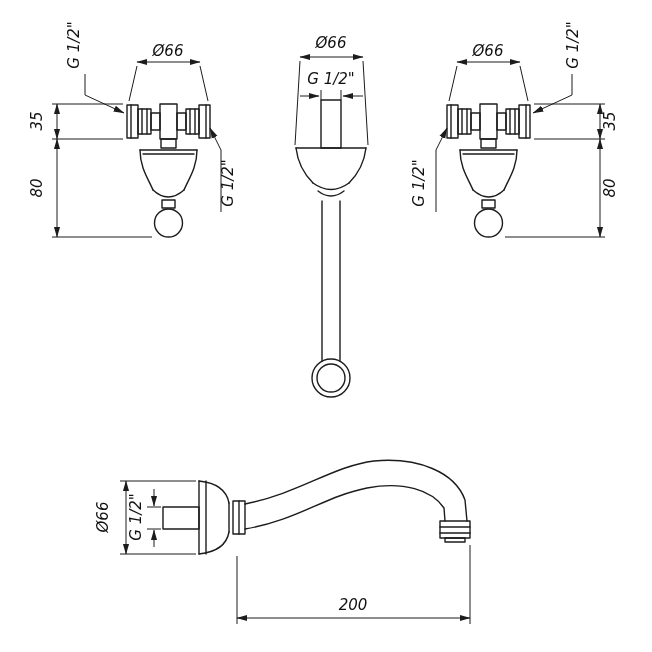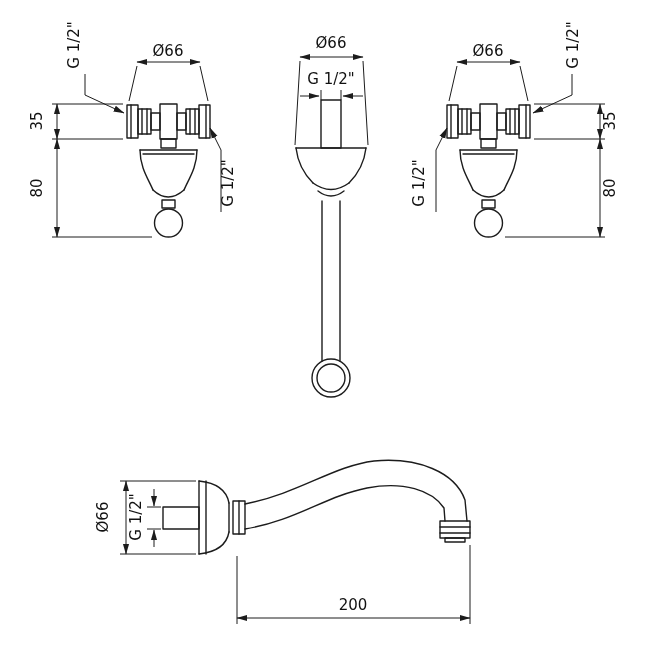--- a/index.html
+++ b/index.html
@@ -1,16 +1,16 @@
 <!DOCTYPE html>
 <html><head>
 <meta charset="utf-8">
 <style>
   html,body{margin:0;padding:0;background:#ffffff;}
-  .canvas{position:relative;width:652px;height:652px;background:#ffffff;overflow:hidden;}
+  .canvas{position:relative;width:652px;height:652px;background:#ffffff;overflow:hidden;font-style:italic;}
   svg{display:block;}
   .obj{fill:none;stroke:#1c1c1c;stroke-width:1.4;stroke-linejoin:round;stroke-linecap:round;}
   .dim{fill:none;stroke:#1c1c1c;stroke-width:1;}
   .lbl{font-family:"DejaVu Sans",sans-serif;font-size:15px;fill:#111;}
   #arr-head{fill:#1c1c1c;stroke:none;}
 </style>
 </head>
 <body>
 
 <div class="canvas">

